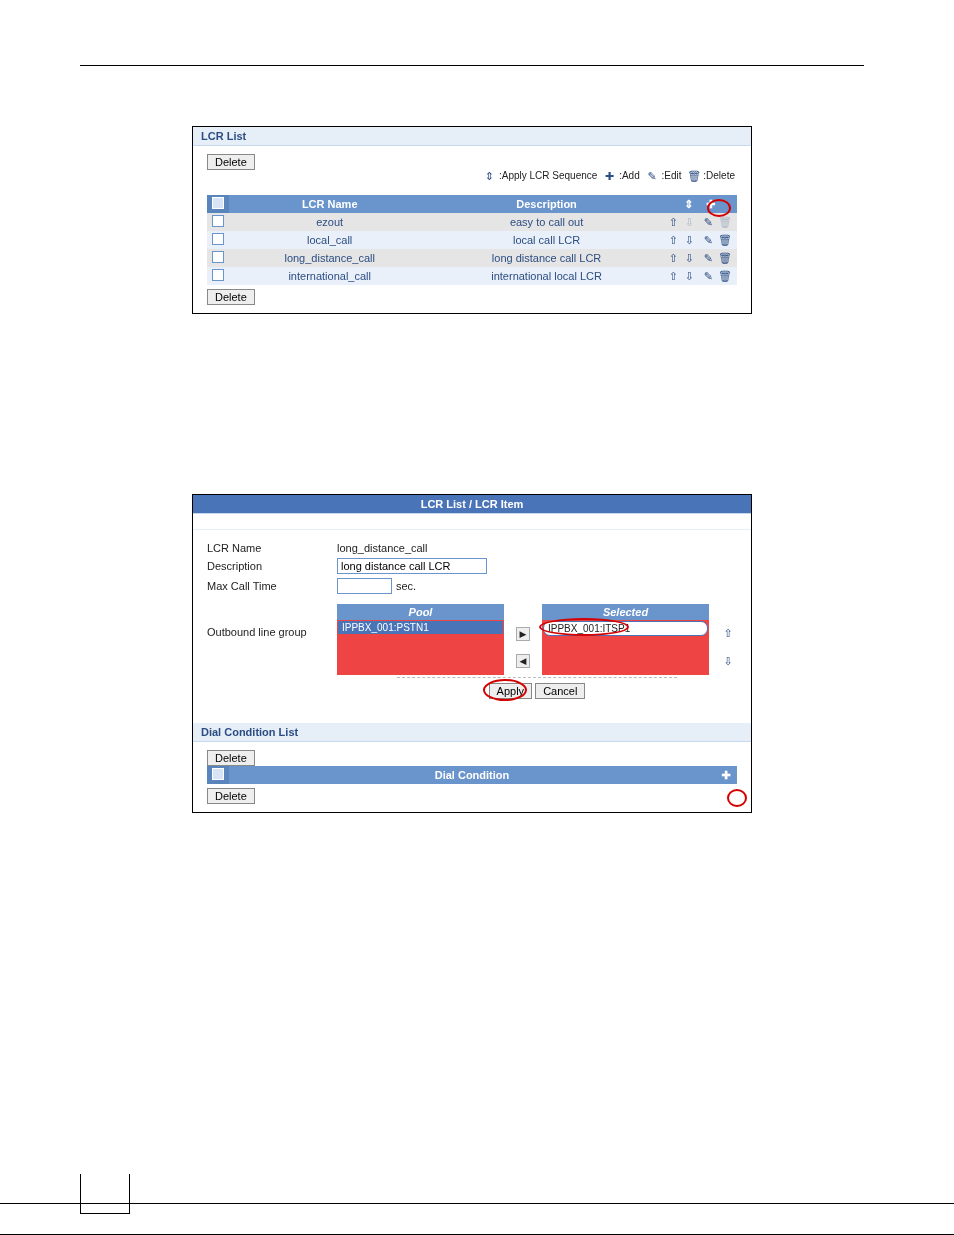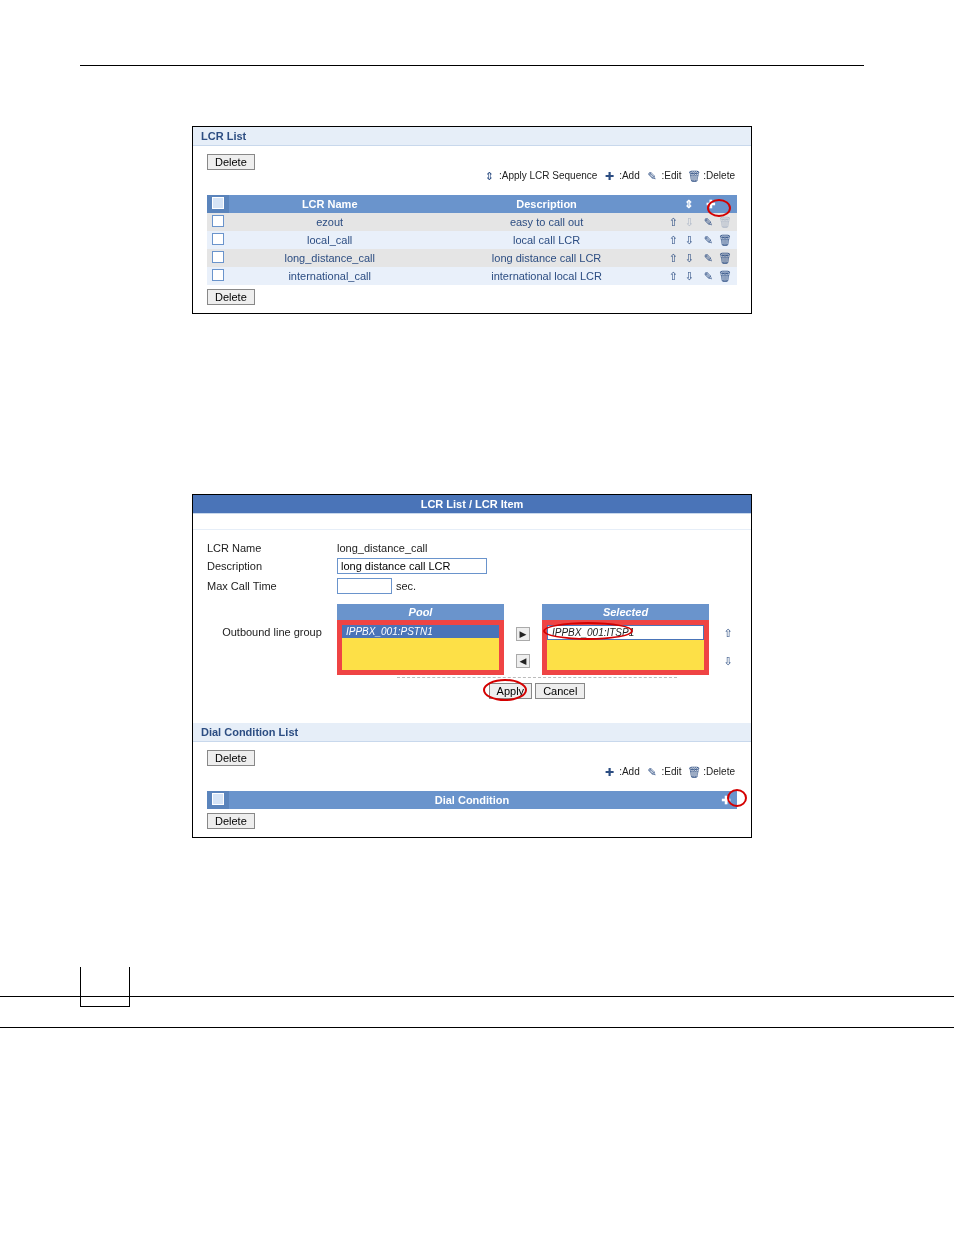--- a/index.html
+++ b/index.html
@@ -6,21 +6,21 @@
   body {
     font-family: Arial, sans-serif;
     font-size: 12px;
     color: #222;
     margin: 0;
     padding: 0;
     background: #fff;
   }
   .page {
     width: 954px;
-    height: 1028px;
+    height: 1235px;
     position: relative;
     padding: 40px 90px 40px 80px;
     border-bottom: 1px solid #000;
   }
   .hr-top {
     border: none;
     border-top: 1px solid #000;
     margin: 25px 0 60px 0;
   }
   .panel-wrap {
@@ -108,27 +108,27 @@
     display:flex; gap:10px; margin-top:6px;
   }
   .dualhdr .col {
     flex:1; color:#fff; background:#6a94cc;
     font-weight:bold; font-size:11px; text-align:center;
     padding:2px 0;
     font-style:italic;
   }
   .dualbody { display:flex; gap:10px; position:relative; }
   .listbox {
-    flex:1; height:55px; border:5px solid #ef4444;
-    background:#fde047; font-size:10px;font-style:italic;
+    flex:1; height:55px; border:1px solid #ef4444;
+    background:#ef4444; font-size:10px;
   }
   .listbox .item {
     background:#4a74b8; color:#fff; padding:1px 4px;
   }
-  .listbox .item.sel { background:#fff; color:#222; }
+  .listbox .item.sel { background:#fff; color:#222;border-radius:7px; }
   .movebtns {
     display:flex; flex-direction:column; justify-content:space-around;
     width:18px; align-items:center;
   }
   .movebtn {
     width:14px; height:14px; border:1px solid #aaa; background:#eee;
     font-size:9px; line-height:12px; text-align:center; cursor:pointer;
   }
   .orderbtns {
     width:18px; display:flex; flex-direction:column; justify-content:space-around;
@@ -243,21 +243,21 @@
       <div class="row-form">
         <div class="lbl">Description</div>
         <input type="text" style="width: 150px;" value="long distance call LCR">
       </div>
       <div class="row-form">
         <div class="lbl">Max Call Time</div>
         <input type="text" style="width: 55px;" value="">
         <span style="margin-left:4px;">sec.</span>
       </div>
       <div class="row-form" style="align-items:flex-start;">
-        <div class="lbl" style="padding-top:28px;text-align:center;">Outbound line group</div>
+        <div class="lbl" style="padding-top:28px;">Outbound line group</div>
         <div style="flex:1;">
           <div class="dualhdr">
             <div class="col">Pool</div>
             <div style="width:18px;"></div>
             <div class="col">Selected</div>
             <div style="width:18px;"></div>
           </div>
           <div class="dualbody">
             <div class="listbox">
               <div class="item">IPPBX_001:PSTN1</div>
@@ -283,25 +283,20 @@
             </span>
             <button class="btn">Cancel</button>
           </div>
         </div>
       </div>
     </div>
 
     <div class="section-title">Dial Condition List</div>
     <div class="inner" style="position:relative;">
       <button class="btn">Delete</button>
-      <div class="legend">
-        <span class="icon">✚</span><span>:Add</span>
-        <span class="icon">✎</span><span>:Edit</span>
-        <span class="icon">🗑</span><span>:Delete</span>
-      </div>
       <table class="lcr">
         <tbody>
             <tr>
           <th style="width:22px;"><span class="hdrchk"></span></th>
           <th>Dial Condition</th>
           <th style="width:22px;position:relative;">
             <span class="icon" style="color:#fff">✚</span>
           </th>
         </tr>
       </tbody>

